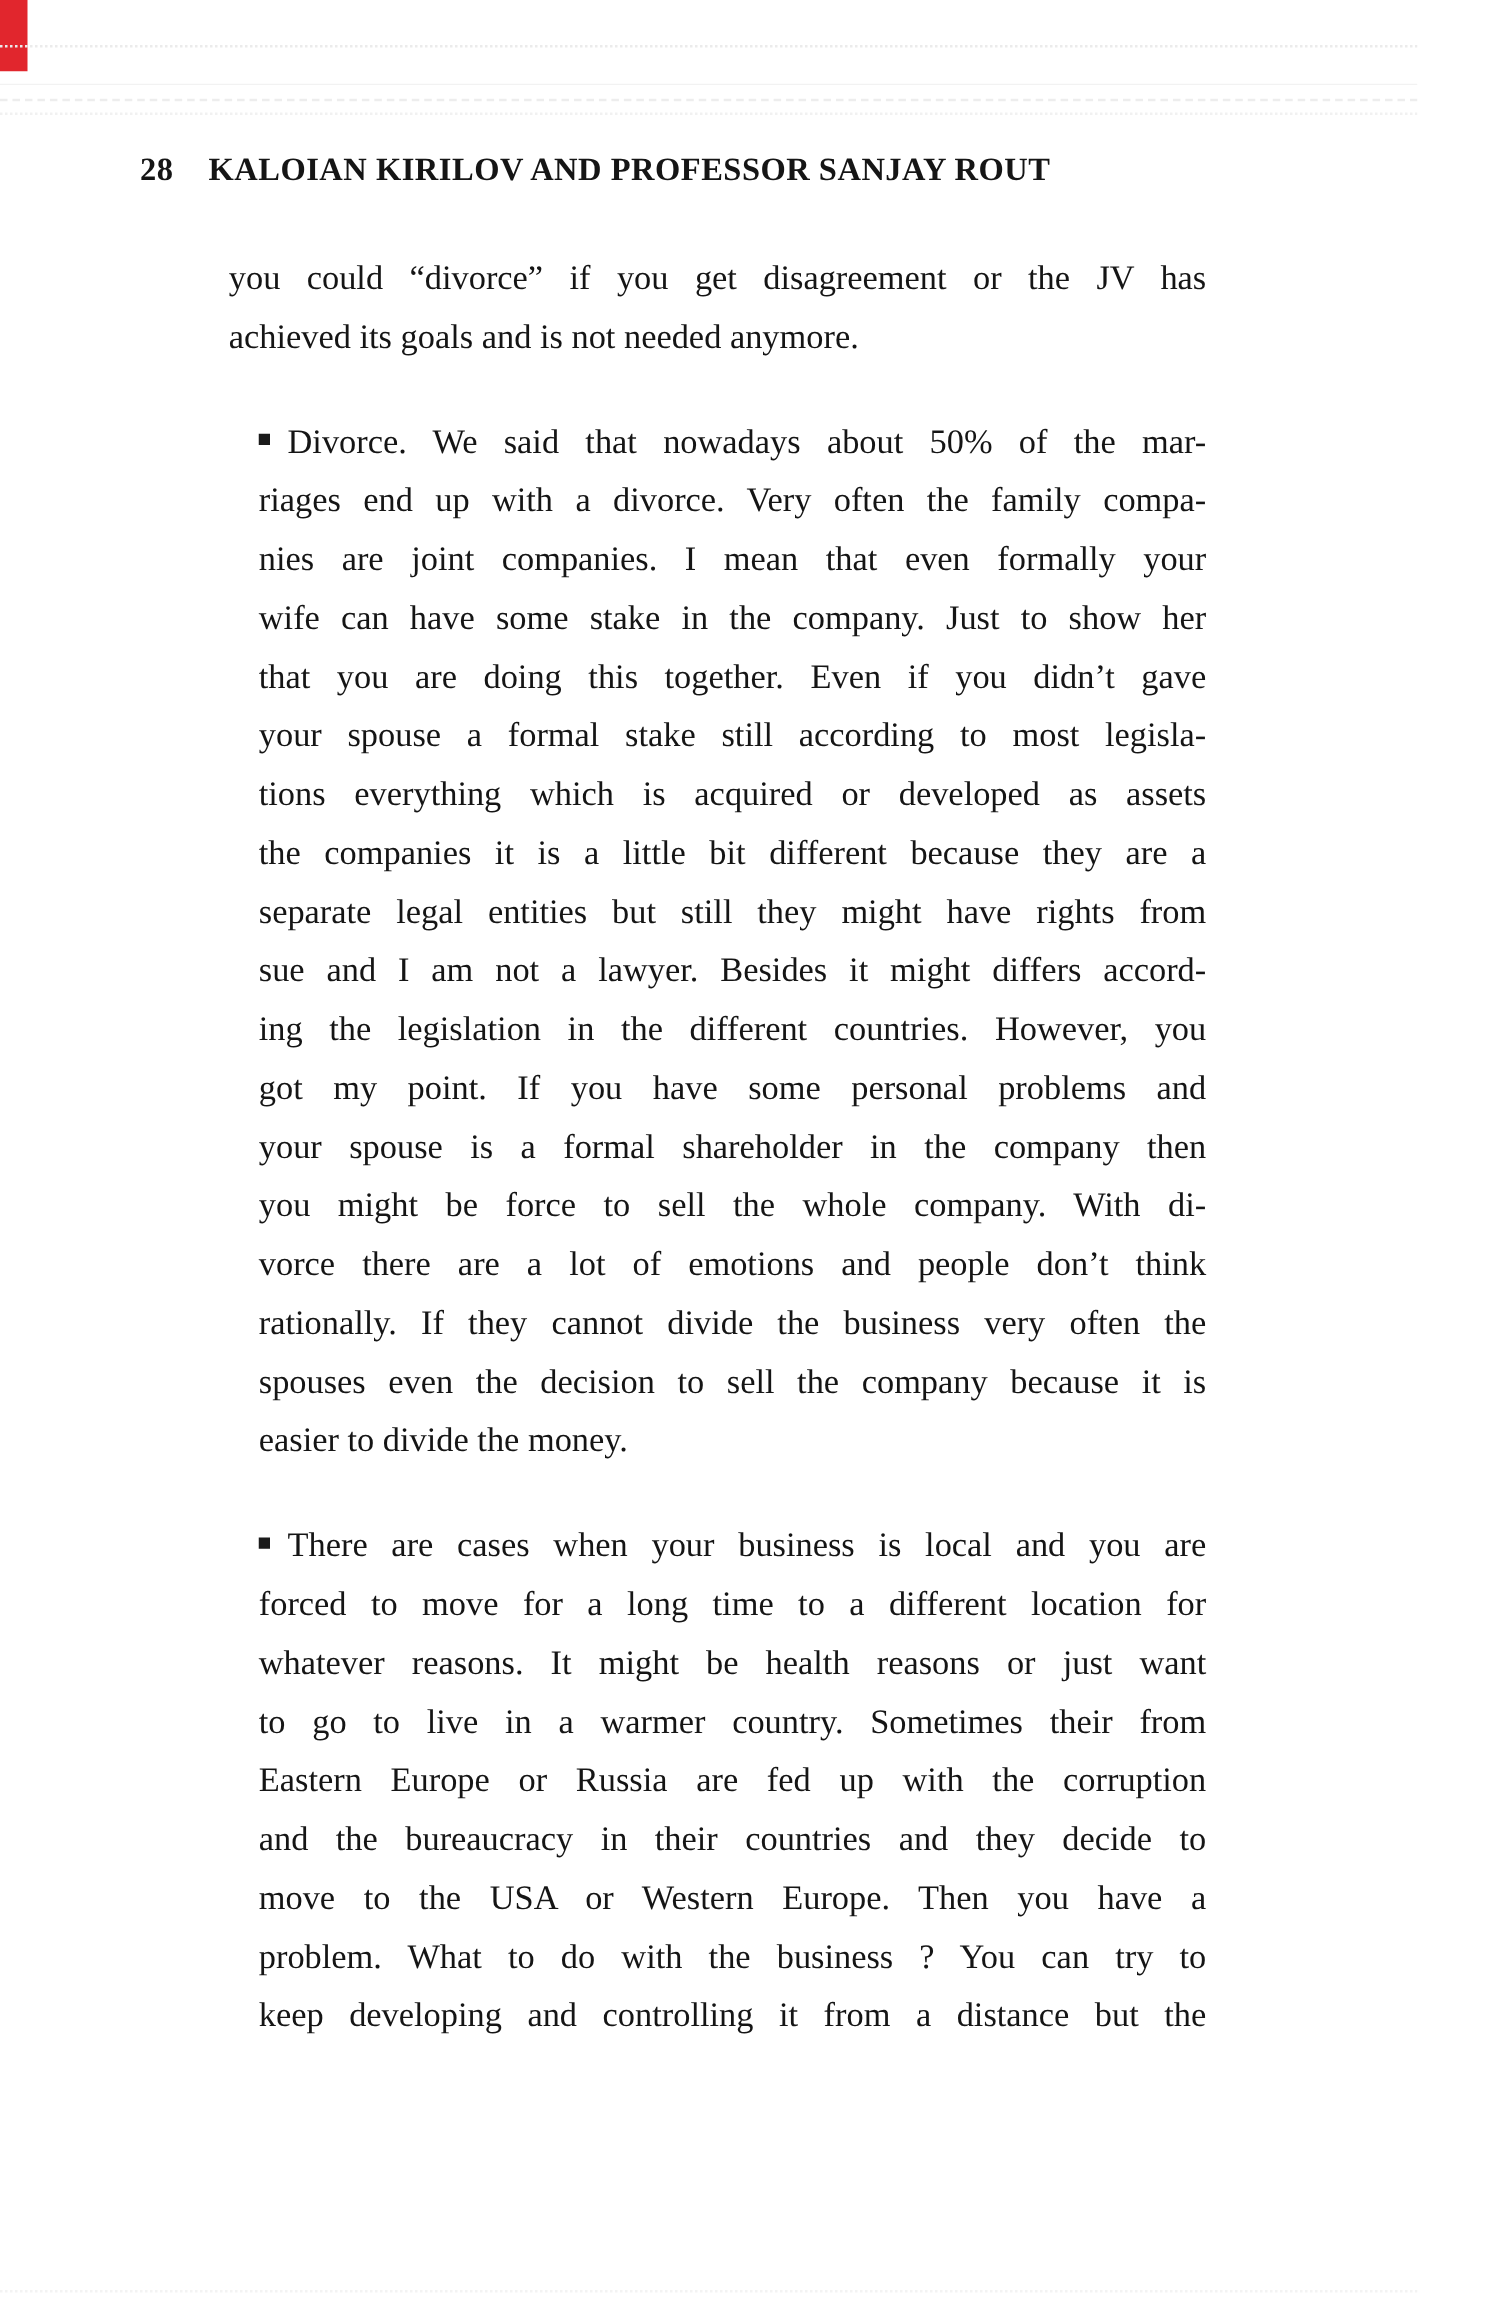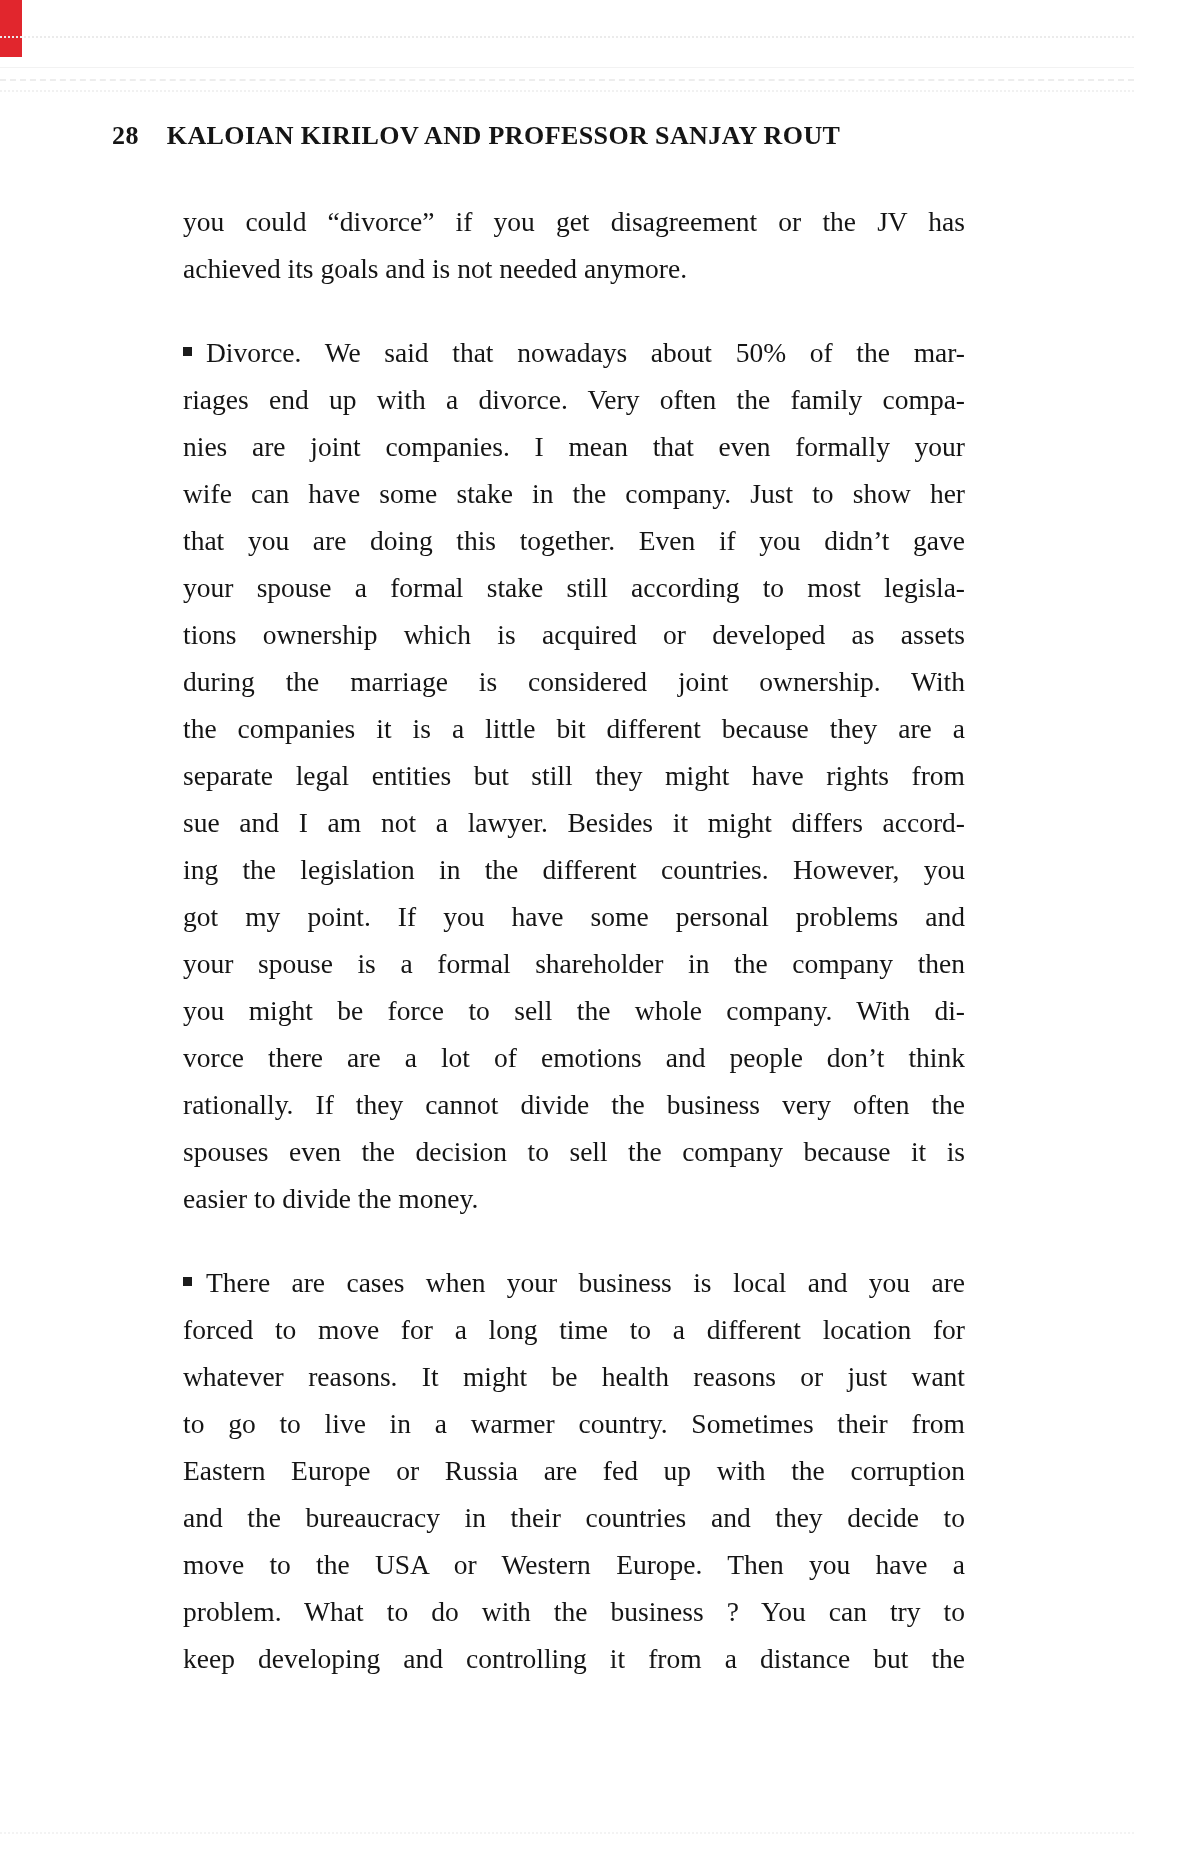--- a/index.html
+++ b/index.html
@@ -52,21 +52,21 @@
 
   .body-text {
     position: absolute;
     top: 198px;
     left: 183px;
     width: 782px;
     font-size: 27.5px;
     line-height: 47px;
     font-family: Liberation Serif, serif;
   }
-  .para + .para { margin-top: 37px; }
+  .para + .para { margin-top: 37px; margin-left: 24px; }
   .line {
     text-align: justify;
     text-align-last: justify;
   }
   .line.last {
     text-align-last: left;
   }
   .bullet {
     display: inline-block;
     width: 9px;
@@ -98,22 +98,21 @@
         <div class="line">you could “divorce” if you get disagreement or the JV has</div>
         <div class="line last">achieved its goals and is not needed anymore.</div>
       </div>
       <div class="para">
         <div class="line"><span class="bullet"></span>Divorce. We said that nowadays about 50% of the mar-</div>
         <div class="line">riages end up with a divorce. Very often the family compa-</div>
         <div class="line">nies are joint companies. I mean that even formally your</div>
         <div class="line">wife can have some stake in the company. Just to show her</div>
         <div class="line">that you are doing this together. Even if you didn’t gave</div>
         <div class="line">your spouse a formal stake still according to most legisla-</div>
-        <div class="line">tions ownership which is acquired or developed as assets</div>
-        <div class="line">during the marriage is considered joint ownership. With</div>
+        <div class="line">tions everything which is acquired or developed as assets</div>
         <div class="line">the companies it is a little bit different because they are a</div>
         <div class="line">separate legal entities but still they might have rights from</div>
         <div class="line">sue and I am not a lawyer. Besides it might differs accord-</div>
         <div class="line">ing the legislation in the different countries. However, you</div>
         <div class="line">got my point. If you have some personal problems and</div>
         <div class="line">your spouse is a formal shareholder in the company then</div>
         <div class="line">you might be force to sell the whole company. With di-</div>
         <div class="line">vorce there are a lot of emotions and people don’t think</div>
         <div class="line">rationally. If they cannot divide the business very often the</div>
         <div class="line">spouses even the decision to sell the company because it is</div>

